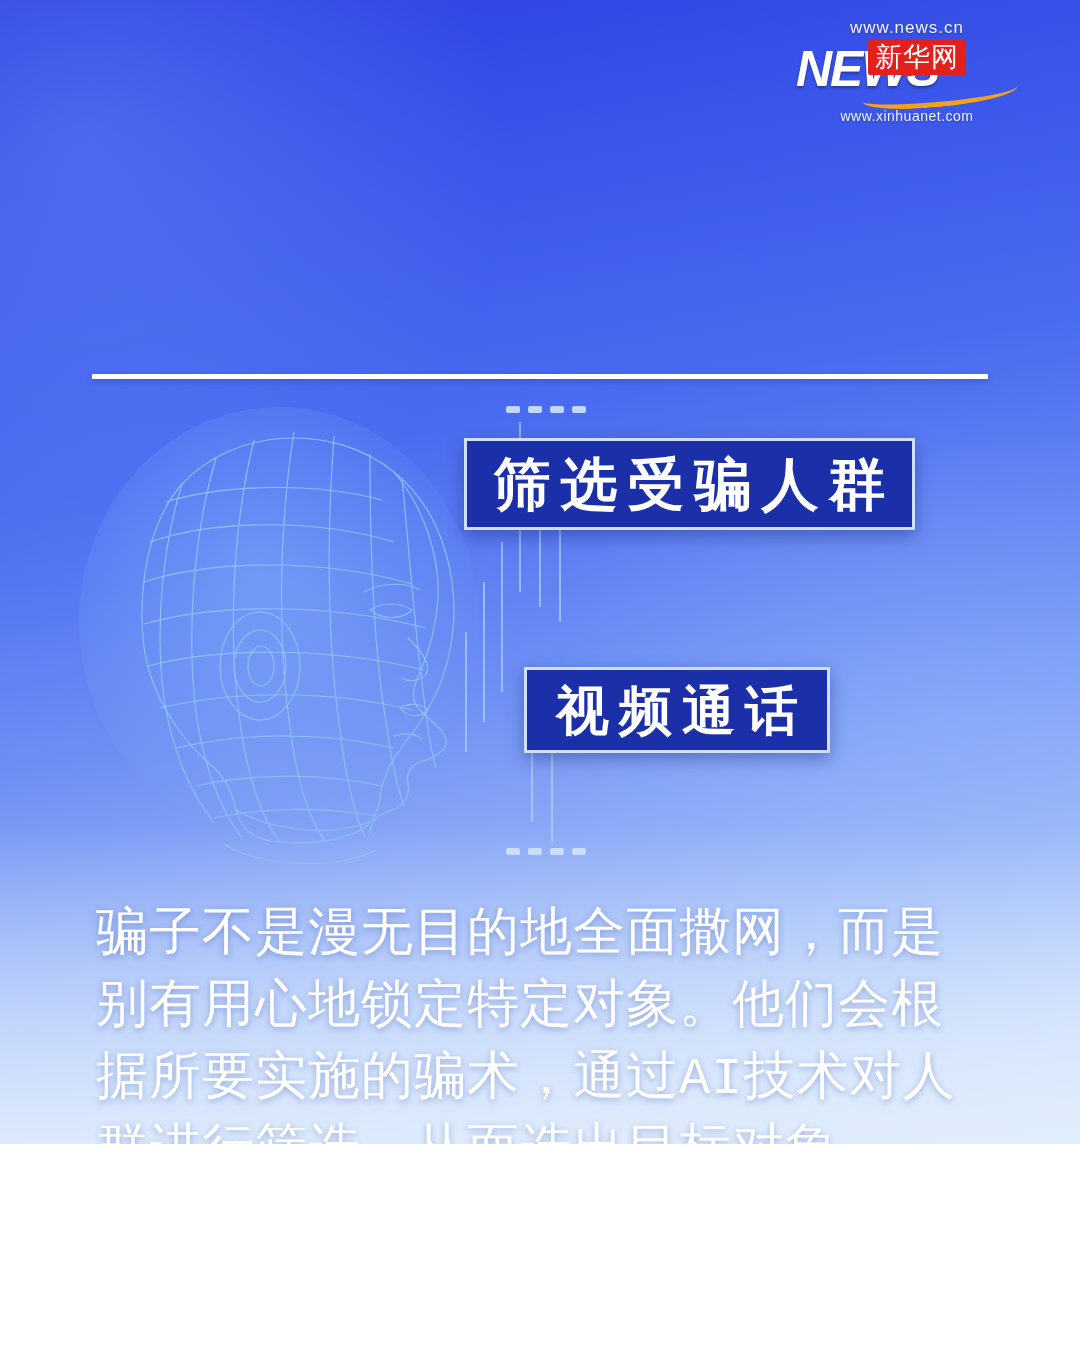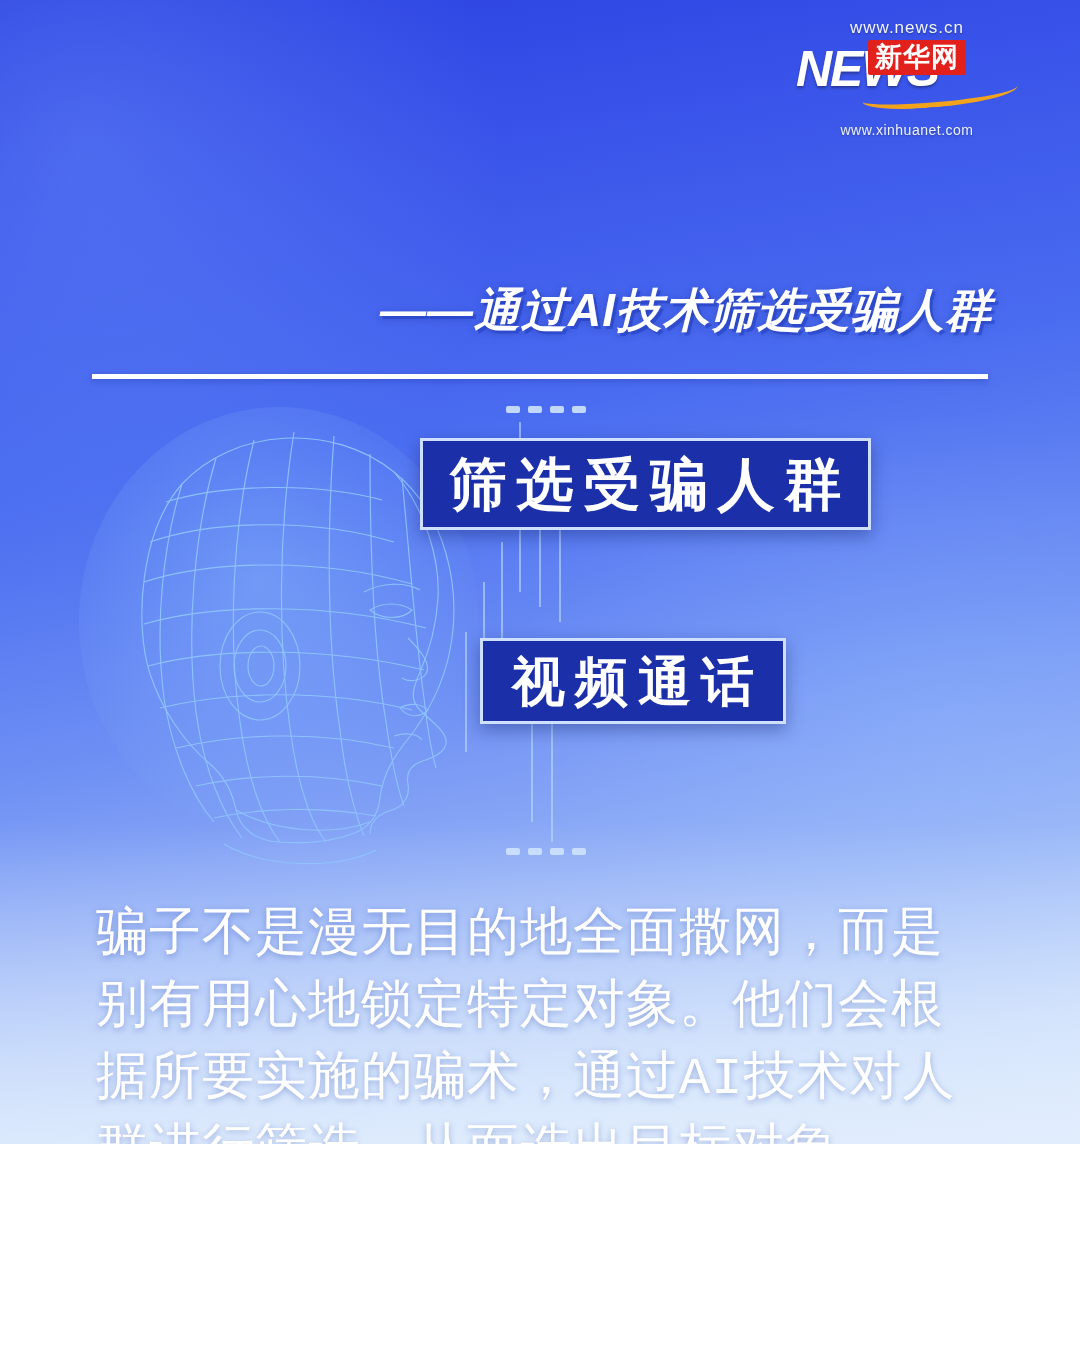--- a/index.html
+++ b/index.html
@@ -78,42 +78,42 @@
     color: #ffffff;
     text-shadow: 0 2px 3px rgba(0,0,0,0.35);
   }
   .logo-cn {
     position: absolute;
     left: 76px;
     top: 0px;
     background: #e2211c;
     color: #ffffff;
     font-size: 27px;
-    font-weight: bold;
+    font-weight: normal;
     padding: 3px 7px 4px 7px;
     letter-spacing: 1px;
     line-height: 28px;
     border-radius: 2px;
   }
   .logo-swoosh {
     position: absolute;
     left: 70px;
     top: 40px;
     width: 156px;
     height: 22px;
     border-bottom: 5px solid #f2a31c;
     border-radius: 0 0 60% 40%;
     transform: rotate(-4deg);
   }
   .logo-bottom-url {
     font-size: 14px;
     letter-spacing: 0.5px;
     color: #eef4ff;
     text-shadow: 0 1px 2px rgba(0,0,0,0.3);
-    margin-top: 20px;
+    margin-top: 6px;
   }
 
   
   .title-main {
     position: absolute;
     left: 92px;
     top: 160px;
     font-size: 76px;
     font-weight: bold;
     font-style: italic;
@@ -169,40 +169,41 @@
     position: absolute;
     background: #1b2fa8;
     border: 3px solid #cfe0ff;
     color: #ffffff;
     font-weight: bold;
     letter-spacing: 10px;
     text-indent: 10px;
     text-align: center;
     box-shadow: 0 6px 16px rgba(10,20,90,0.35);
     font-family: "DejaVu Serif", "Liberation Serif", serif;
+    margin-left: 44px;
   }
   .chip-1 {
     left: 420px;
     top: 438px;
     width: 445px;
     height: 86px;
     line-height: 86px;
     font-size: 57px;
   }
   .chip-2 {
     left: 672px;
     top: 552px;
     width: 305px;
     height: 84px;
     line-height: 84px;
     font-size: 55px;
   }
   .chip-3 {
     left: 480px;
-    top: 638px;
+    top: 667px;
     width: 300px;
     height: 80px;
     line-height: 80px;
     font-size: 53px;
   }
 
   
   .body-copy {
     position: absolute;
     left: 96px;
@@ -228,21 +229,20 @@
   <div class="logo-block">
     <div class="logo-top-url">www.news.cn</div>
     <div class="logo-main">
       <div class="logo-news">NEWS</div>
       <div class="logo-cn">新华网</div>
       <div class="logo-swoosh"></div>
     </div>
     <div class="logo-bottom-url">www.xinhuanet.com</div>
   </div>
 
-  <div class="title-sub">——通过AI技术筛选受骗人群</div>
   <div class="divider"></div>
 
   <div class="head-art">
     <svg width="480" height="500" viewBox="0 0 480 500" aria-hidden="true">
       <defs>
         <radialGradient id="headGlow" cx="45%" cy="40%" r="60%">
           <stop offset="0%" stop-color="#9fd0ff" stop-opacity="0.35"></stop>
           <stop offset="100%" stop-color="#9fd0ff" stop-opacity="0"></stop>
         </radialGradient>
       </defs>

